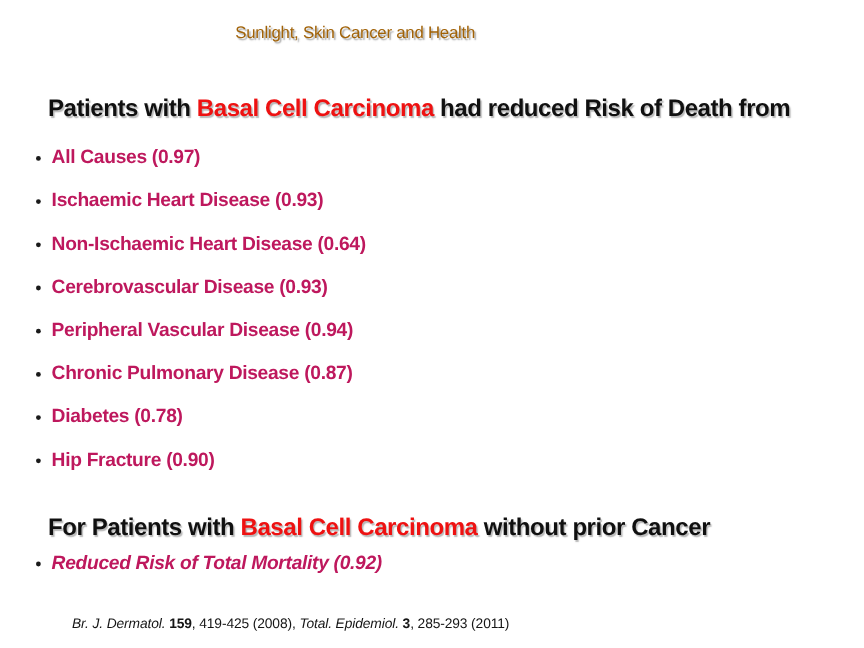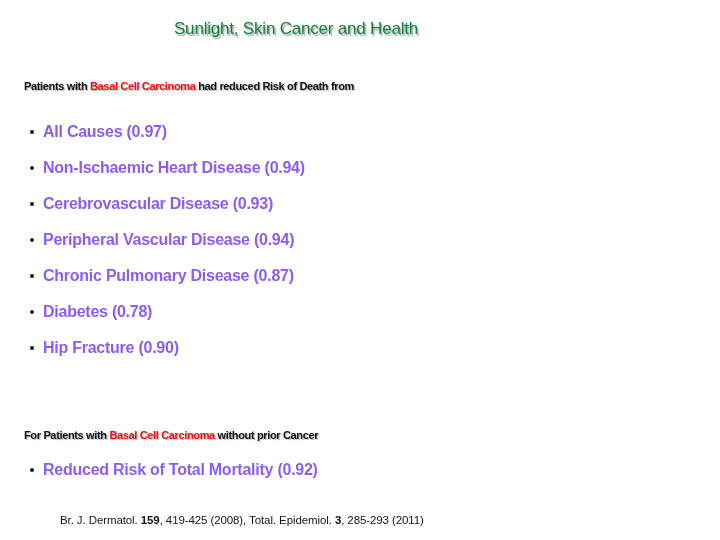--- a/index.html
+++ b/index.html
@@ -20,33 +20,33 @@
     inset: 0;
   }
 
   
   .slide-title {
     position: absolute;
     top: 19px;
     left: 0;
     width: 592px;
     text-align: center;
-    font-size: 17px;
+    font-size: 14px;
     font-weight: 400;
-    color: #15803d;
+    color: #a16207;
     letter-spacing: -0.2px;
     text-shadow: 1.5px 1.5px 1.2px rgba(150,150,150,0.85);
     white-space: nowrap;
   }
 
   
   .section-heading {
     position: absolute;
-    left: 24px;
-    font-size: 11px;
+    left: 40px;
+    font-size: 20px;
     font-weight: bold;
     color: #101010;
     letter-spacing: -0.35px;
     white-space: nowrap;
     text-shadow: 1.2px 1.2px 1px rgba(165,165,165,0.8);
   }
   .section-heading .highlight {
     color: #ee1111;
   }
   #heading-one { top: 80px; }
@@ -63,27 +63,28 @@
   #bullet-list-causes { top: 114px; }
   #bullet-list-mortality { top: 452px; }
 
   .bullet-item {
     position: relative;
     height: 36px;
     line-height: 36px;
     padding-left: 15px;
     font-size: 16px;
     font-weight: bold;
-    color: #8b5cf6;
+    color: #be185d;
     letter-spacing: -0.25px;
     white-space: nowrap;
   }
   #bullet-list-mortality .bullet-item {
     height: 35px;
     line-height: 35px;
+    font-style: italic;
   }
   .bullet-item::before {
     content: "";
     position: absolute;
     left: 2px;
     top: 50%;
     transform: translateY(-50%);
     width: 4px;
     height: 4px;
     border-radius: 50%;
@@ -93,37 +94,38 @@
   
   .citation {
     position: absolute;
     top: 514px;
     left: 60px;
     font-size: 11.5px;
     color: #151515;
     letter-spacing: -0.1px;
     white-space: nowrap;
   }
-  .citation .journal { }
+  .citation .journal { font-style: italic; }
   .citation .volume  { font-weight: bold; }
 </style>
 </head>
 <body>
 
 <div class="slide">
 
   <div class="slide-title">Sunlight, Skin Cancer and Health</div>
 
   <div class="section-heading" id="heading-one">
     <span>Patients with </span><span class="highlight">Basal Cell Carcinoma</span><span> had reduced Risk of Death from</span>
   </div>
 
   <ul class="bullet-list" id="bullet-list-causes">
     <li class="bullet-item"><span>All Causes (0.97)</span></li>
-    <li class="bullet-item"><span>Non-Ischaemic Heart Disease (0.94)</span></li>
+    <li class="bullet-item"><span>Ischaemic Heart Disease (0.93)</span></li>
+    <li class="bullet-item"><span>Non-Ischaemic Heart Disease (0.64)</span></li>
     <li class="bullet-item"><span>Cerebrovascular Disease (0.93)</span></li>
     <li class="bullet-item"><span>Peripheral Vascular Disease (0.94)</span></li>
     <li class="bullet-item"><span>Chronic Pulmonary Disease (0.87)</span></li>
     <li class="bullet-item"><span>Diabetes (0.78)</span></li>
     <li class="bullet-item"><span>Hip Fracture (0.90)</span></li>
   </ul>
 
   <div class="section-heading" id="heading-two">
     <span>For Patients with </span><span class="highlight">Basal Cell Carcinoma</span><span> without prior Cancer</span>
   </div>

